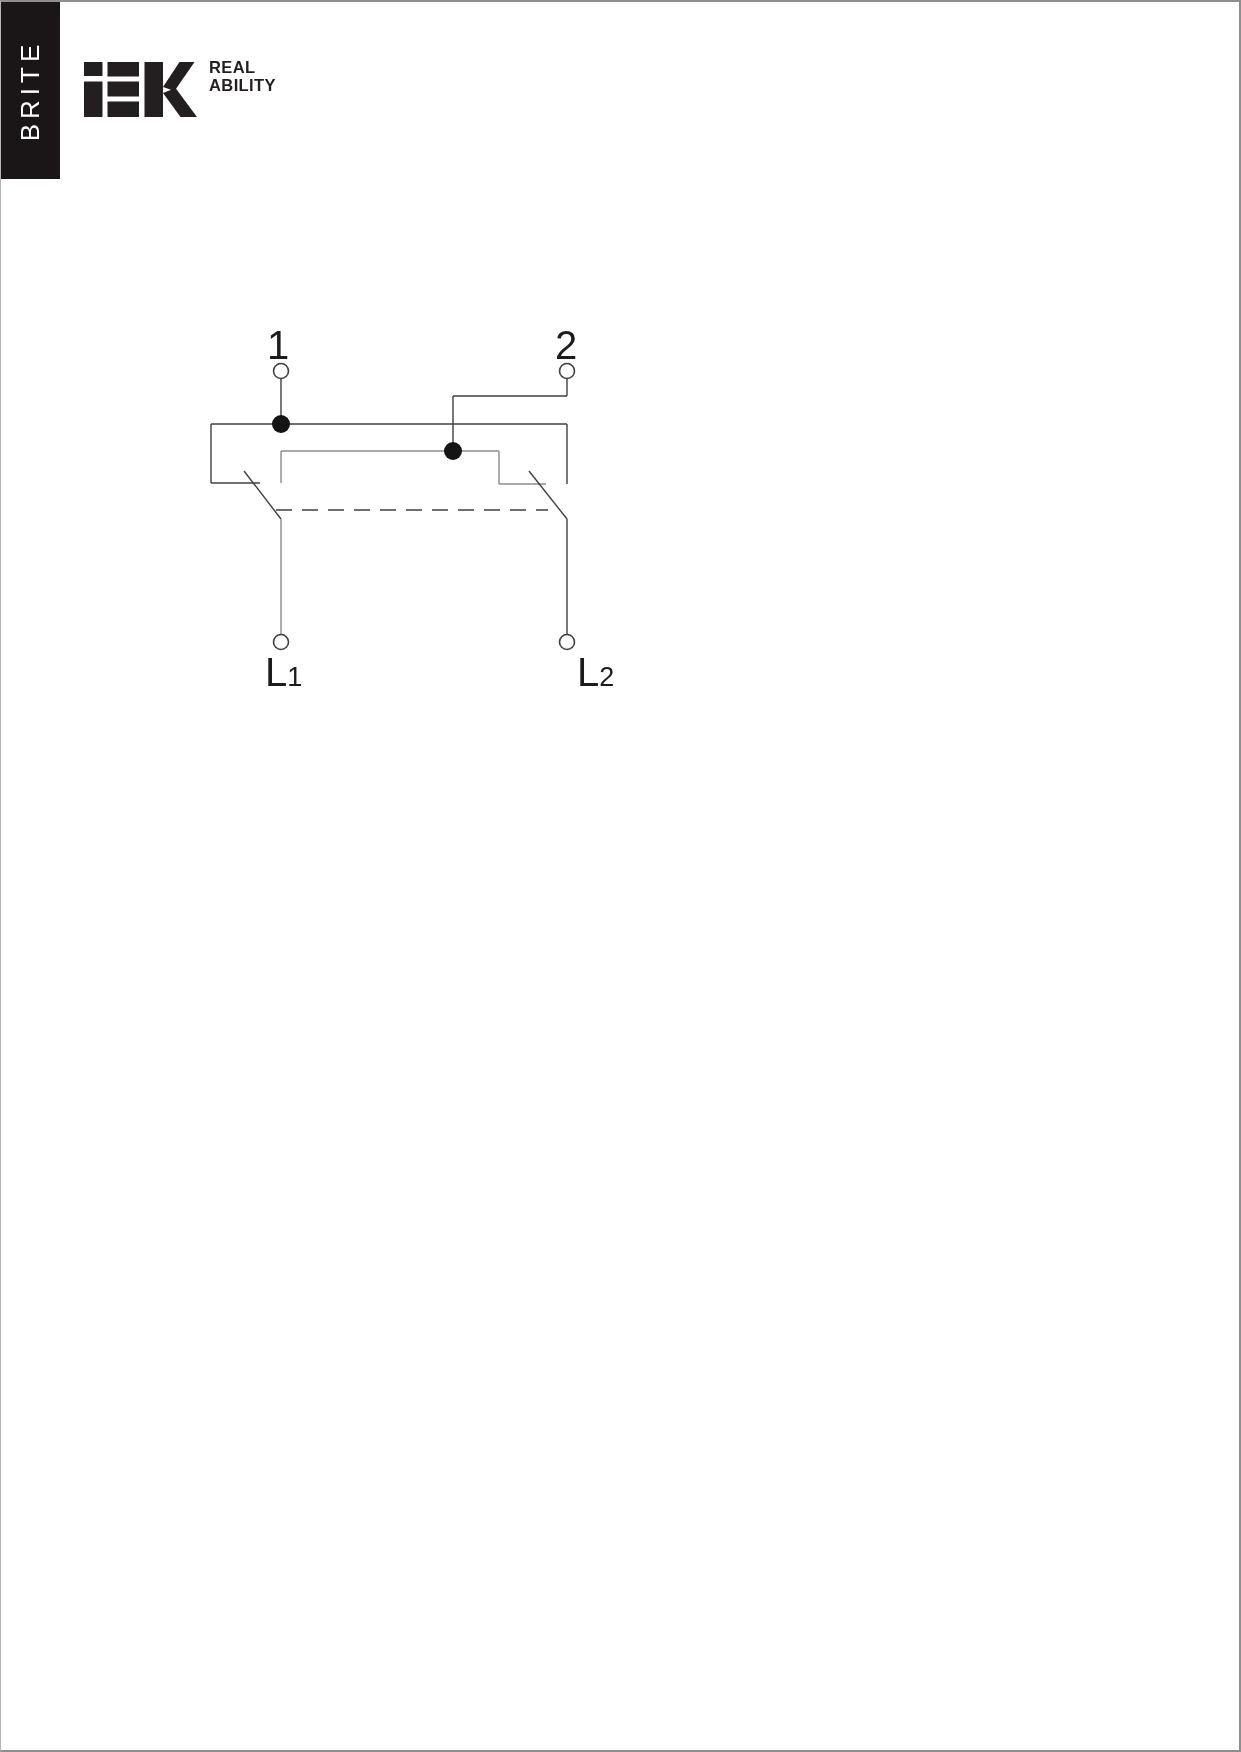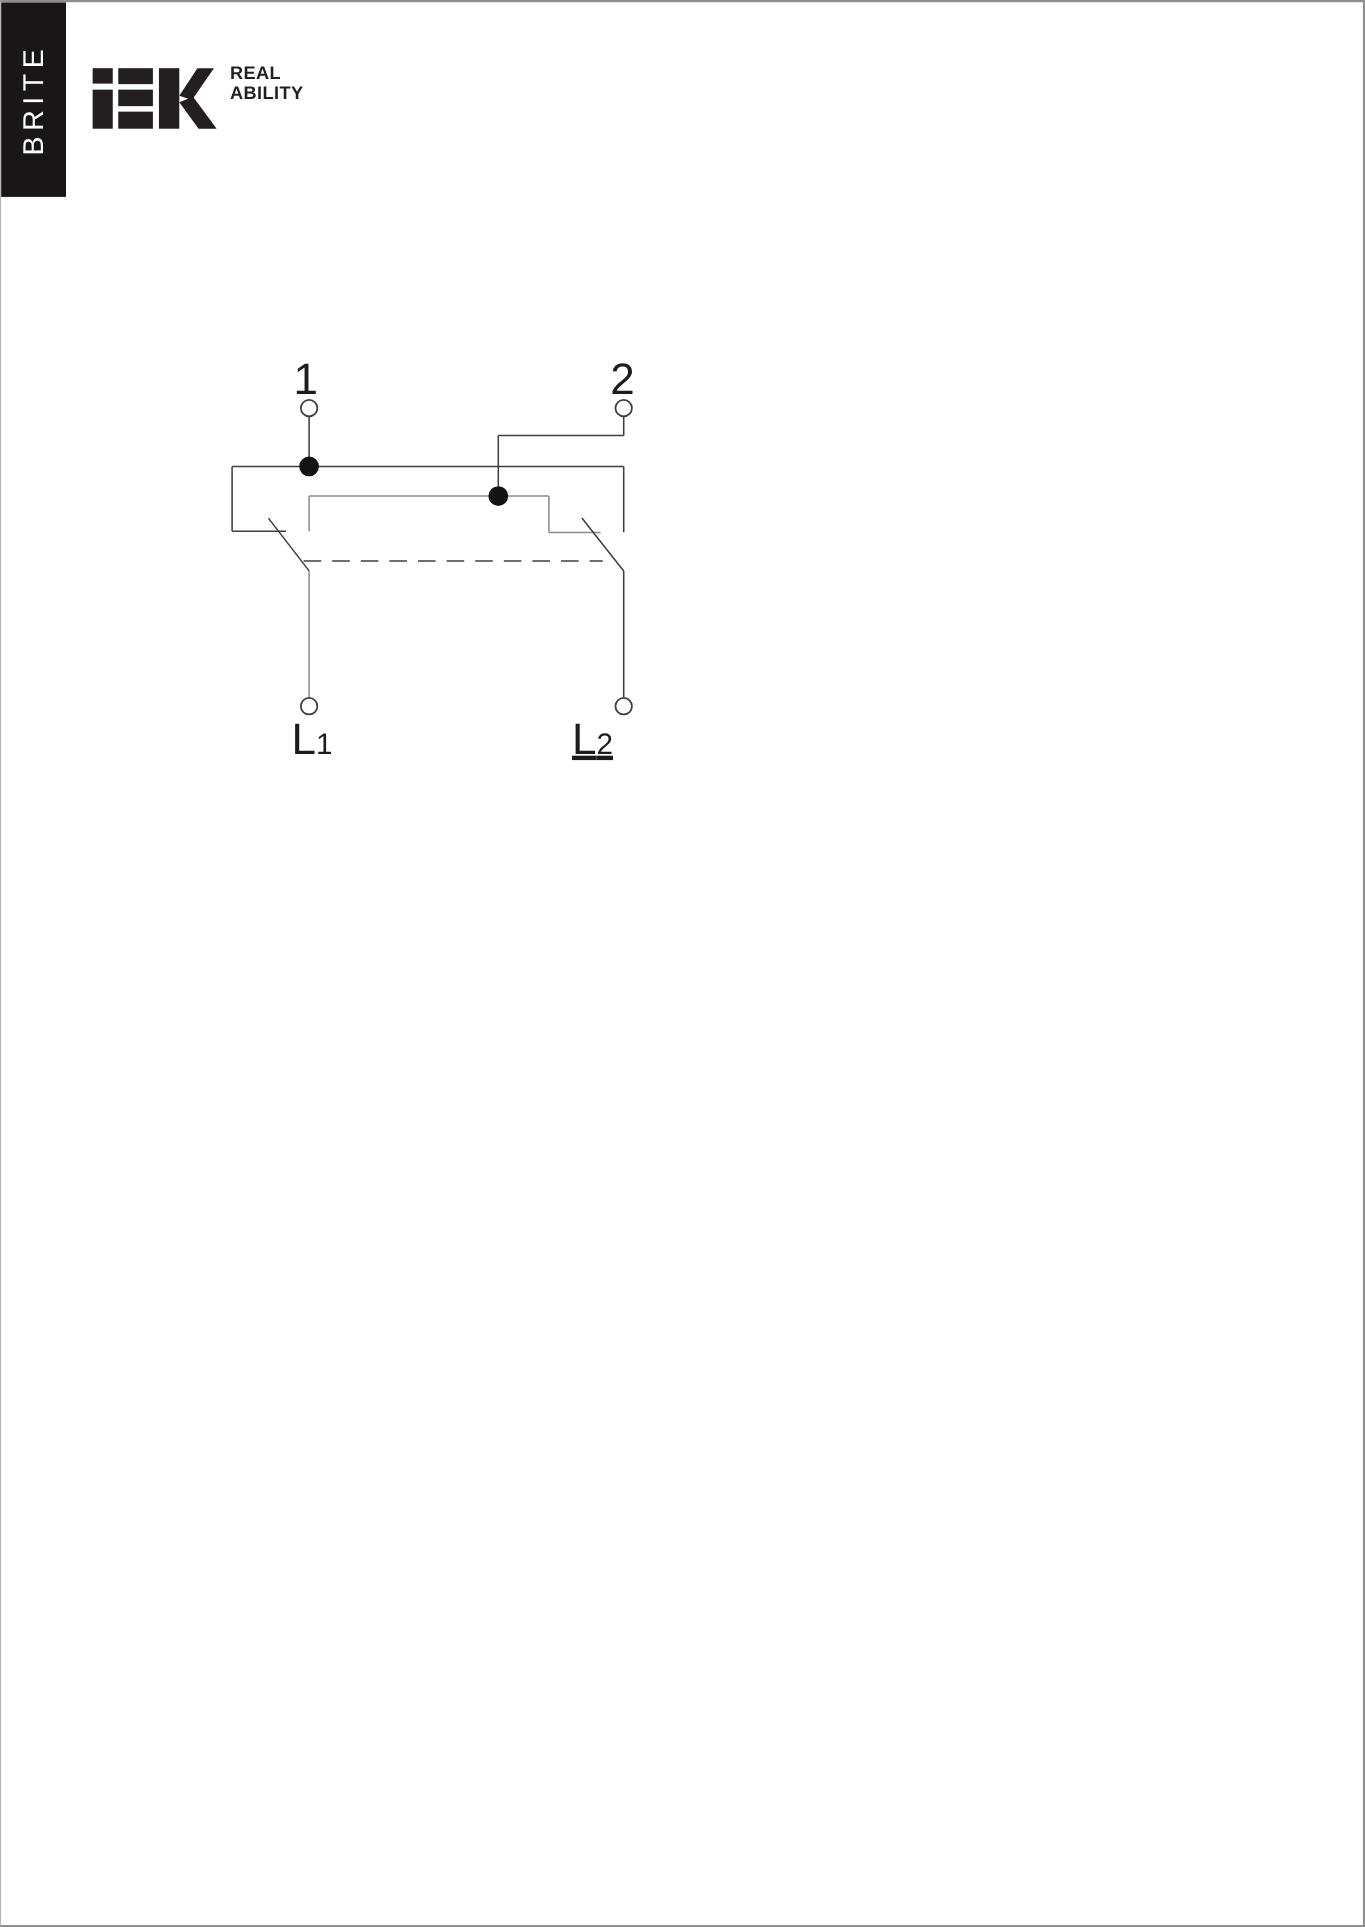--- a/index.html
+++ b/index.html
@@ -135,16 +135,16 @@
 
     <circle class="term" cx="280" cy="369" r="7.5"></circle>
     <circle class="term" cx="566" cy="369" r="7.5"></circle>
     <circle class="term" cx="280" cy="640" r="7.5"></circle>
     <circle class="term" cx="566" cy="640" r="7.5"></circle>
   </svg>
 
   <span class="t-label" style="left:277px; top:323px;">1</span>
   <span class="t-label" style="left:565px; top:323px;">2</span>
   <span class="l-label" style="left:264px; top:650px;text-align:center;"><span>L</span><span class="sub">1</span></span>
-  <span class="l-label" style="left:519px; top:650px;text-decoration:underline;"><span>L</span><span class="sub">2</span></span>
+  <span class="l-label" style="left:576px; top:650px;"><span>L</span><span class="sub">2</span></span>
 
 
 </div>
 
 </body></html>

